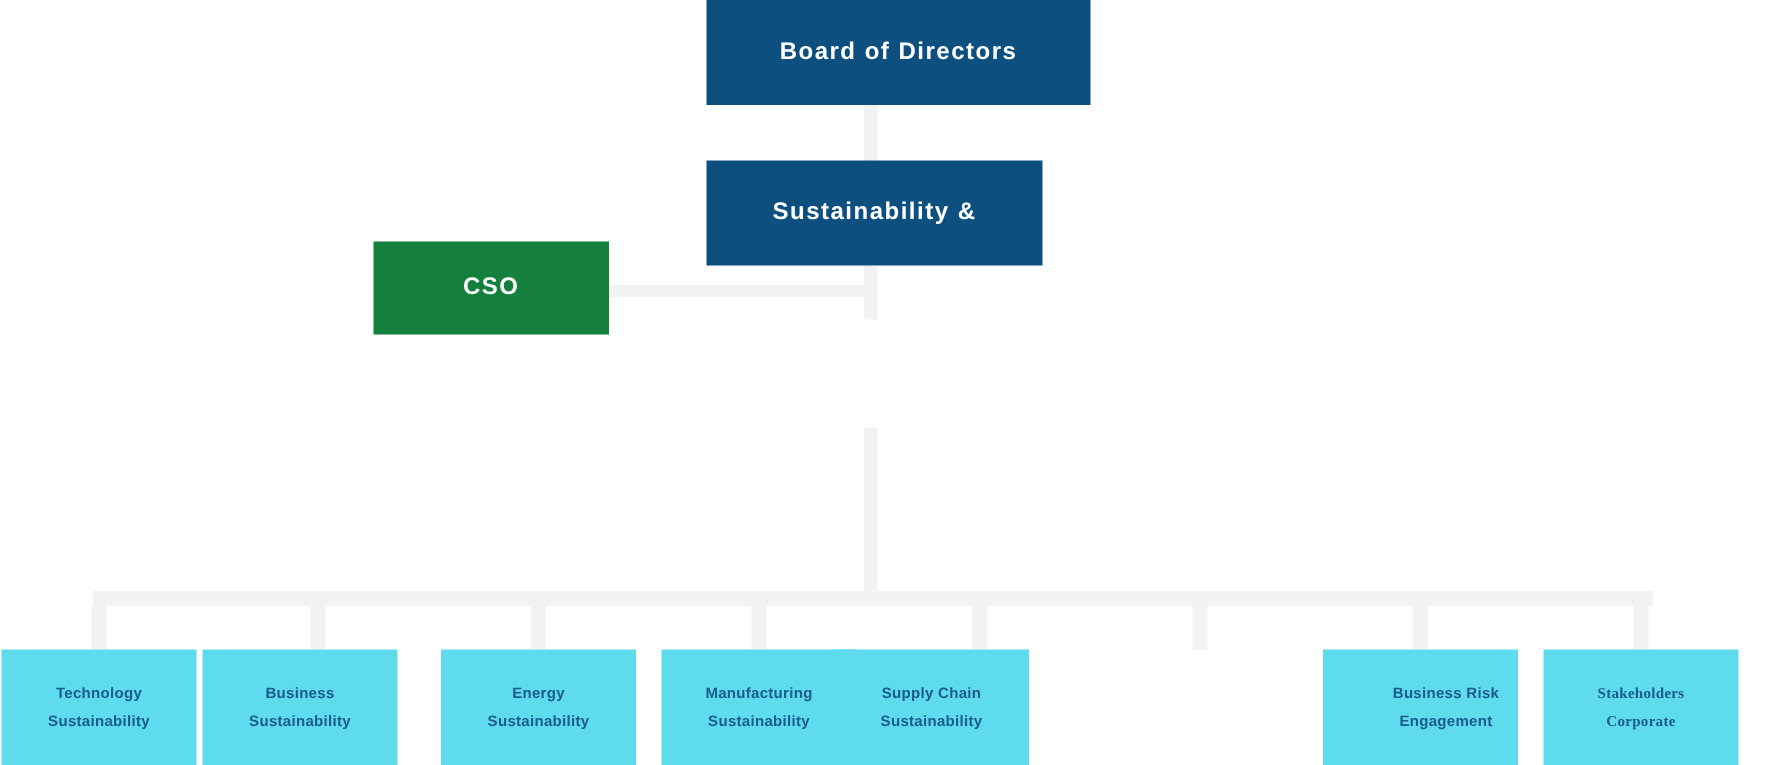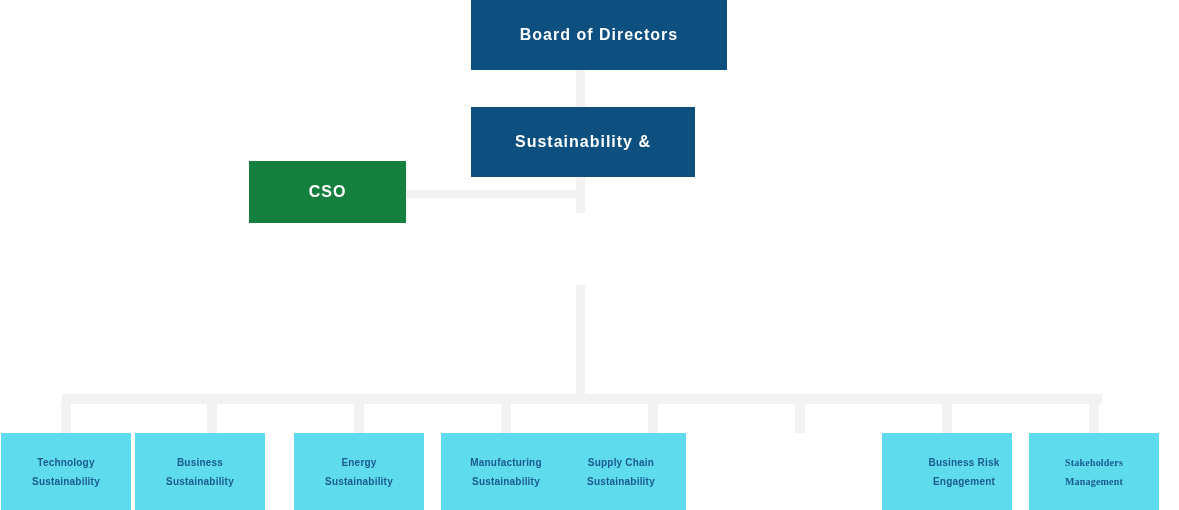--- a/index.html
+++ b/index.html
@@ -126,16 +126,16 @@
   <div class="node node-light dept-5">
     <span>Supply Chain</span>
     <span>Sustainability</span>
   </div>
   <div class="node node-light dept-7">
     <span>Business Risk</span>
     <span>Engagement</span>
   </div>
   <div class="node node-light dept-8">
     <span>Stakeholders</span>
-    <span>Management</span>
+    <span>Corporate</span>
   </div>
 
 </div>
 
 </body></html>

